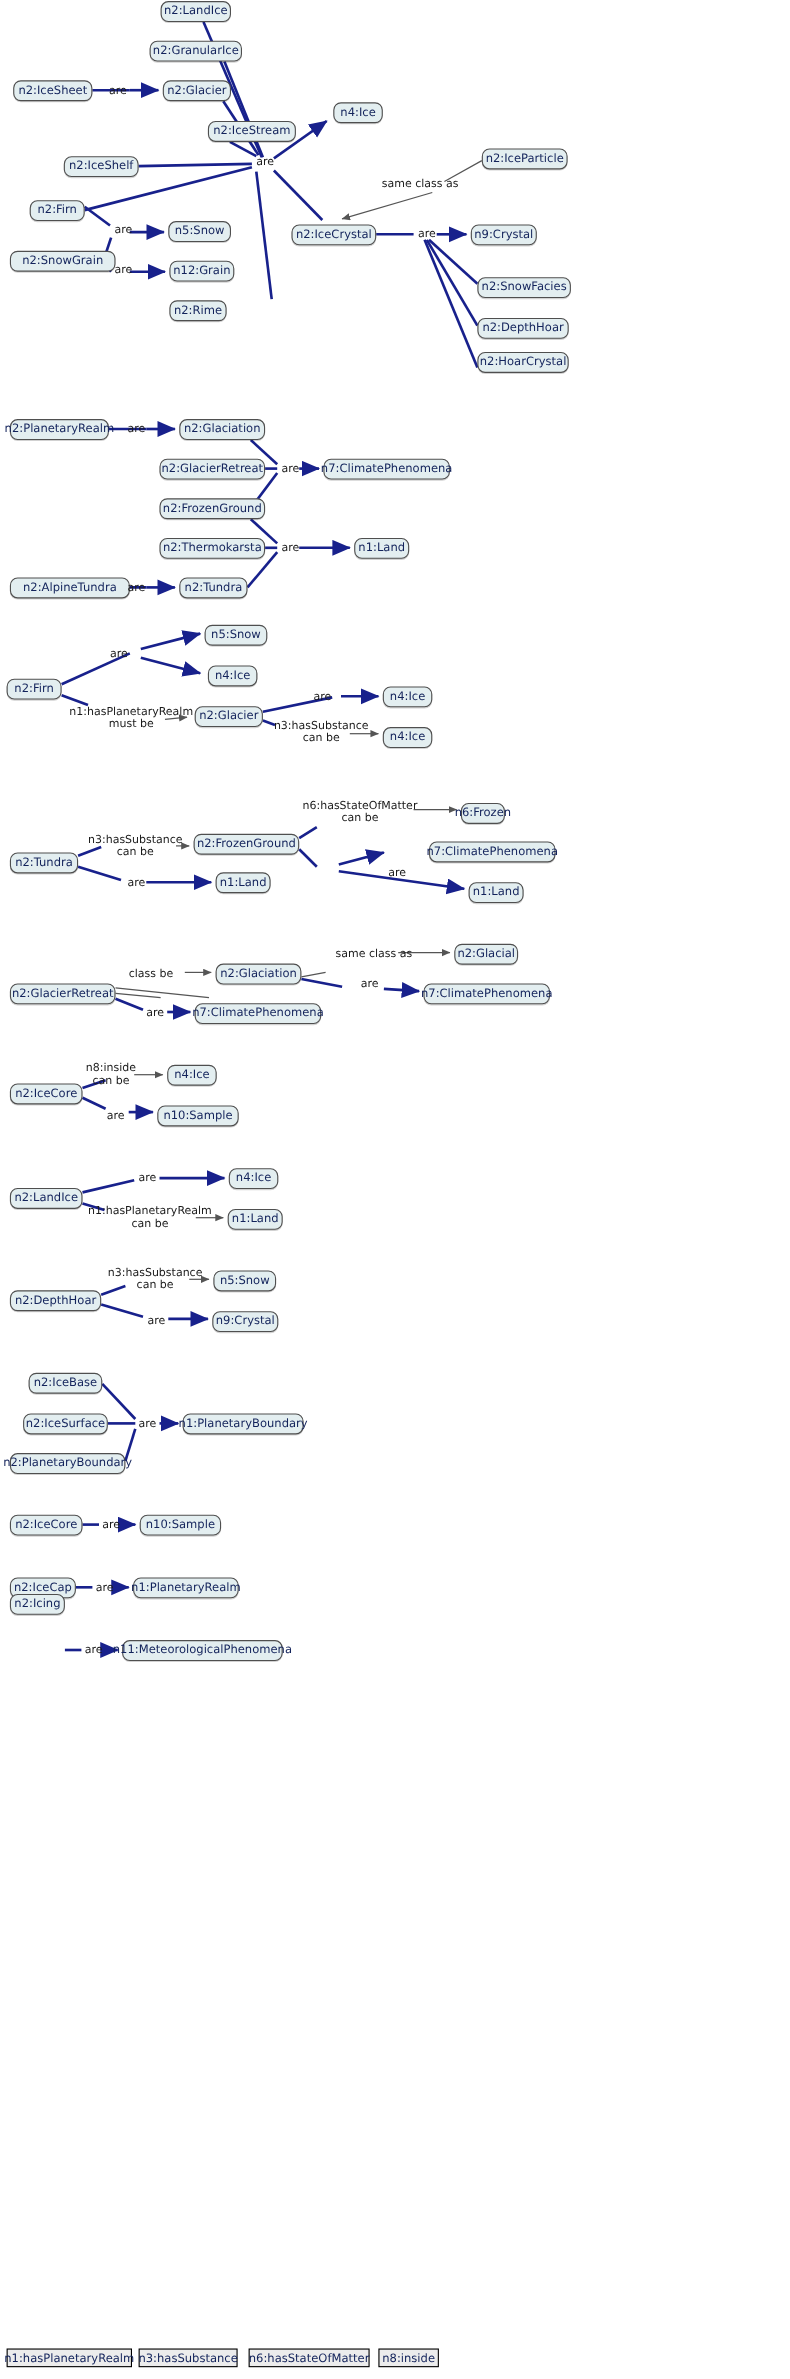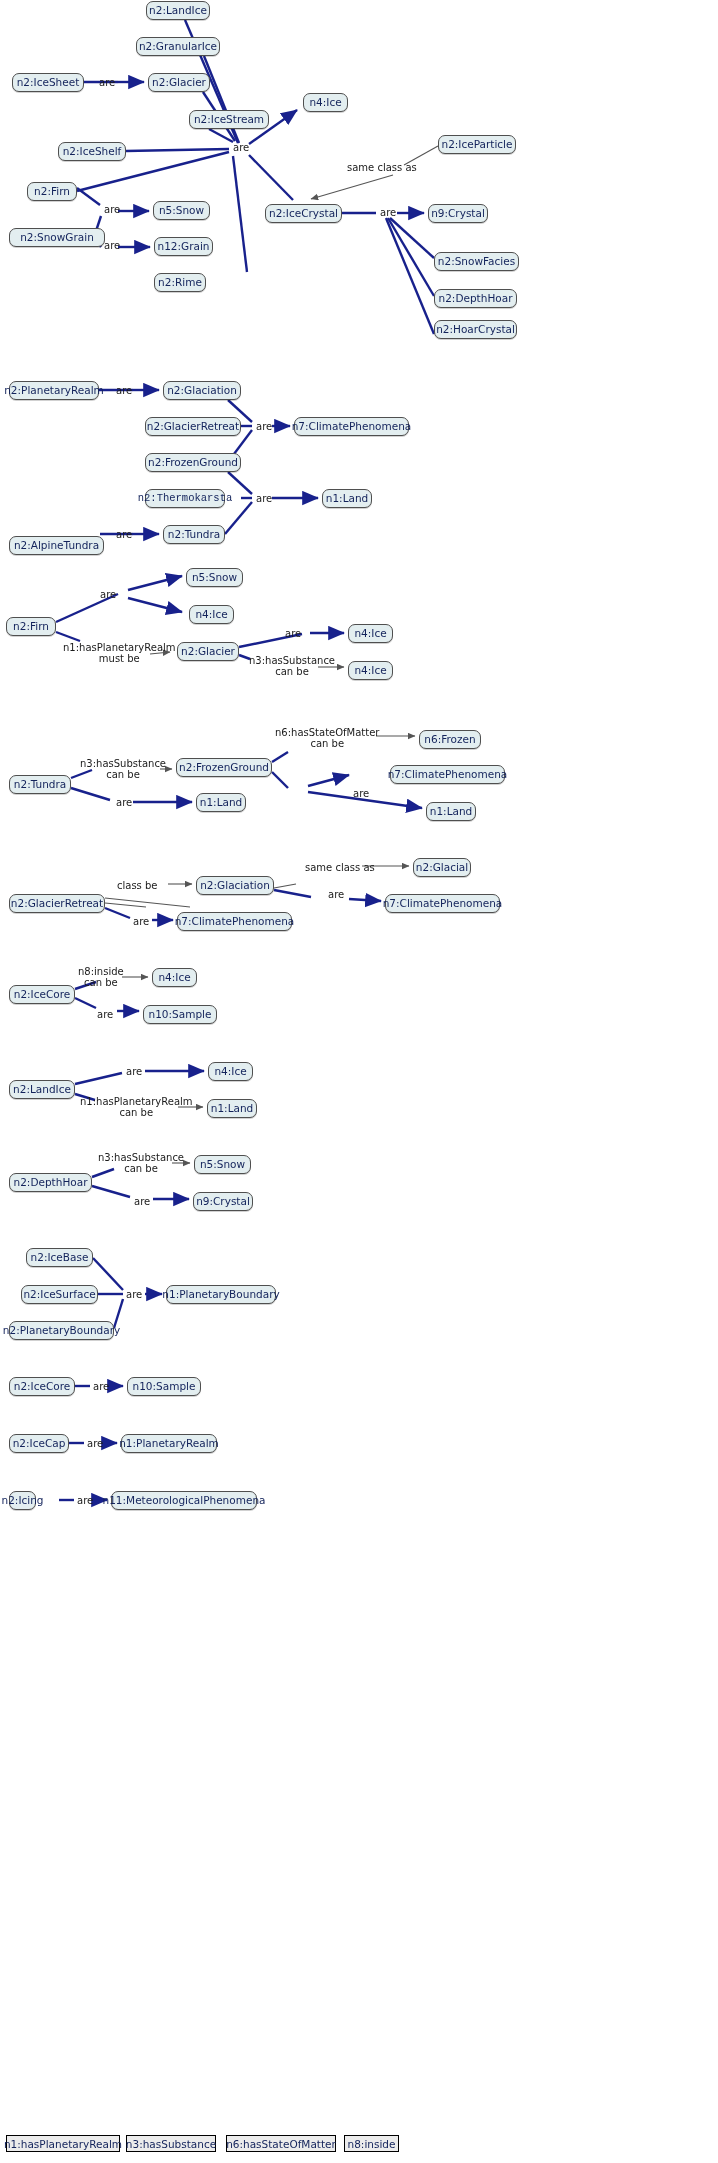--- a/index.html
+++ b/index.html
@@ -191,31 +191,31 @@
       <div class="node" style="left: 154px; top: 237px; width: 59px;">n12:Grain</div>
       <div class="node" style="left: 434px; top: 252px; width: 85px;">n2:SnowFacies</div>
       <div class="node" style="left: 154px; top: 273px; width: 52px;">n2:Rime</div>
       <div class="node" style="left: 434px; top: 289px; width: 83px;">n2:DepthHoar</div>
       <div class="node" style="left: 434px; top: 320px; width: 83px;">n2:HoarCrystal</div>
       <div class="node" style="left: 9px; top: 381px; width: 90px;">n2:PlanetaryRealm</div>
       <div class="node" style="left: 163px; top: 381px; width: 78px;">n2:Glaciation</div>
       <div class="node" style="left: 145px; top: 417px; width: 96px;">n2:GlacierRetreat</div>
       <div class="node" style="left: 294px; top: 417px; width: 115px;">n7:ClimatePhenomena</div>
       <div class="node" style="left: 145px; top: 453px; width: 96px;">n2:FrozenGround</div>
-      <div class="node" style="left: 145px; top: 489px; width: 80px; font-family: Liberation Mono, monospace;">n2:Thermokarsta</div>
+      <div class="node" style="left: 145px; top: 489px; width: 96px;">n2:Thermokarsta</div>
       <div class="node" style="left: 322px; top: 489px; width: 50px;">n1:Land</div>
-      <div class="node" style="left: 9px; top: 536px; width: 95px;">n2:AlpineTundra</div>
+      <div class="node" style="left: 9px; top: 525px; width: 109px;">n2:AlpineTundra</div>
       <div class="node" style="left: 163px; top: 525px; width: 62px;">n2:Tundra</div>
       <div class="node" style="left: 186px; top: 568px; width: 57px;">n5:Snow</div>
       <div class="node" style="left: 189px; top: 605px; width: 45px;">n4:Ice</div>
       <div class="node" style="left: 6px; top: 617px; width: 50px;">n2:Firn</div>
       <div class="node" style="left: 348px; top: 624px; width: 45px;">n4:Ice</div>
       <div class="node" style="left: 177px; top: 642px; width: 62px;">n2:Glacier</div>
       <div class="node" style="left: 348px; top: 661px; width: 45px;">n4:Ice</div>
-      <div class="node" style="left: 419px; top: 730px; width: 62px;">n6:Frozen</div>
+      <div class="node" style="left: 419px; top: 730px; width: 40px;">n6:Frozen</div>
       <div class="node" style="left: 176px; top: 758px; width: 96px;">n2:FrozenGround</div>
       <div class="node" style="left: 390px; top: 765px; width: 115px;">n7:ClimatePhenomena</div>
       <div class="node" style="left: 9px; top: 775px; width: 62px;">n2:Tundra</div>
       <div class="node" style="left: 196px; top: 793px; width: 50px;">n1:Land</div>
       <div class="node" style="left: 426px; top: 802px; width: 50px;">n1:Land</div>
       <div class="node" style="left: 413px; top: 858px; width: 58px;">n2:Glacial</div>
       <div class="node" style="left: 196px; top: 876px; width: 78px;">n2:Glaciation</div>
       <div class="node" style="left: 385px; top: 894px; width: 115px;">n7:ClimatePhenomena</div>
       <div class="node" style="left: 9px; top: 894px; width: 96px;">n2:GlacierRetreat</div>
       <div class="node" style="left: 177px; top: 912px; width: 115px;">n7:ClimatePhenomena</div>
@@ -229,21 +229,21 @@
       <div class="node" style="left: 9px; top: 1173px; width: 83px;">n2:DepthHoar</div>
       <div class="node" style="left: 193px; top: 1192px; width: 60px;">n9:Crystal</div>
       <div class="node" style="left: 26px; top: 1248px; width: 67px;">n2:IceBase</div>
       <div class="node" style="left: 21px; top: 1285px; width: 77px;">n2:IceSurface</div>
       <div class="node" style="left: 166px; top: 1285px; width: 110px;">n1:PlanetaryBoundary</div>
       <div class="node" style="left: 9px; top: 1321px; width: 105px;">n2:PlanetaryBoundary</div>
       <div class="node" style="left: 9px; top: 1377px; width: 66px;">n2:IceCore</div>
       <div class="node" style="left: 127px; top: 1377px; width: 74px;">n10:Sample</div>
       <div class="node" style="left: 9px; top: 1434px; width: 60px;">n2:IceCap</div>
       <div class="node" style="left: 121px; top: 1434px; width: 96px;">n1:PlanetaryRealm</div>
-      <div class="node" style="left: 9px; top: 1491px; width: 27px;">n2:Icing</div>
+      <div class="node" style="left: 9px; top: 1449px; width: 50px;">n2:Icing</div>
       <div class="node" style="left: 111px; top: 1491px; width: 146px;">n11:MeteorologicalPhenomena</div>
     </div>
 
   <div>
       <div class="elabel" style="left: 99px; top: 77px;">are</div>
       <div class="elabel" style="left: 233px; top: 142px;">are</div>
       <div class="elabel" style="left: 104px; top: 204px;">are</div>
       <div class="elabel" style="left: 104px; top: 240px;">are</div>
       <div class="elabel" style="left: 347px; top: 162px;">same class as</div>
       <div class="elabel" style="left: 380px; top: 207px;">are</div>

